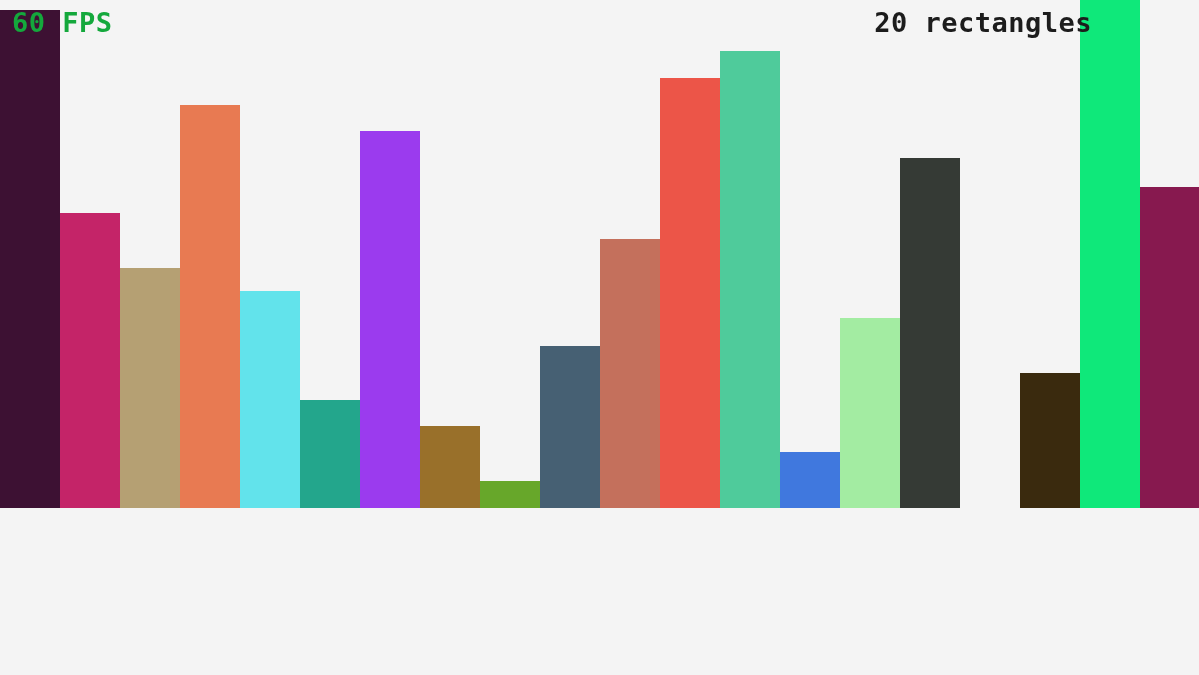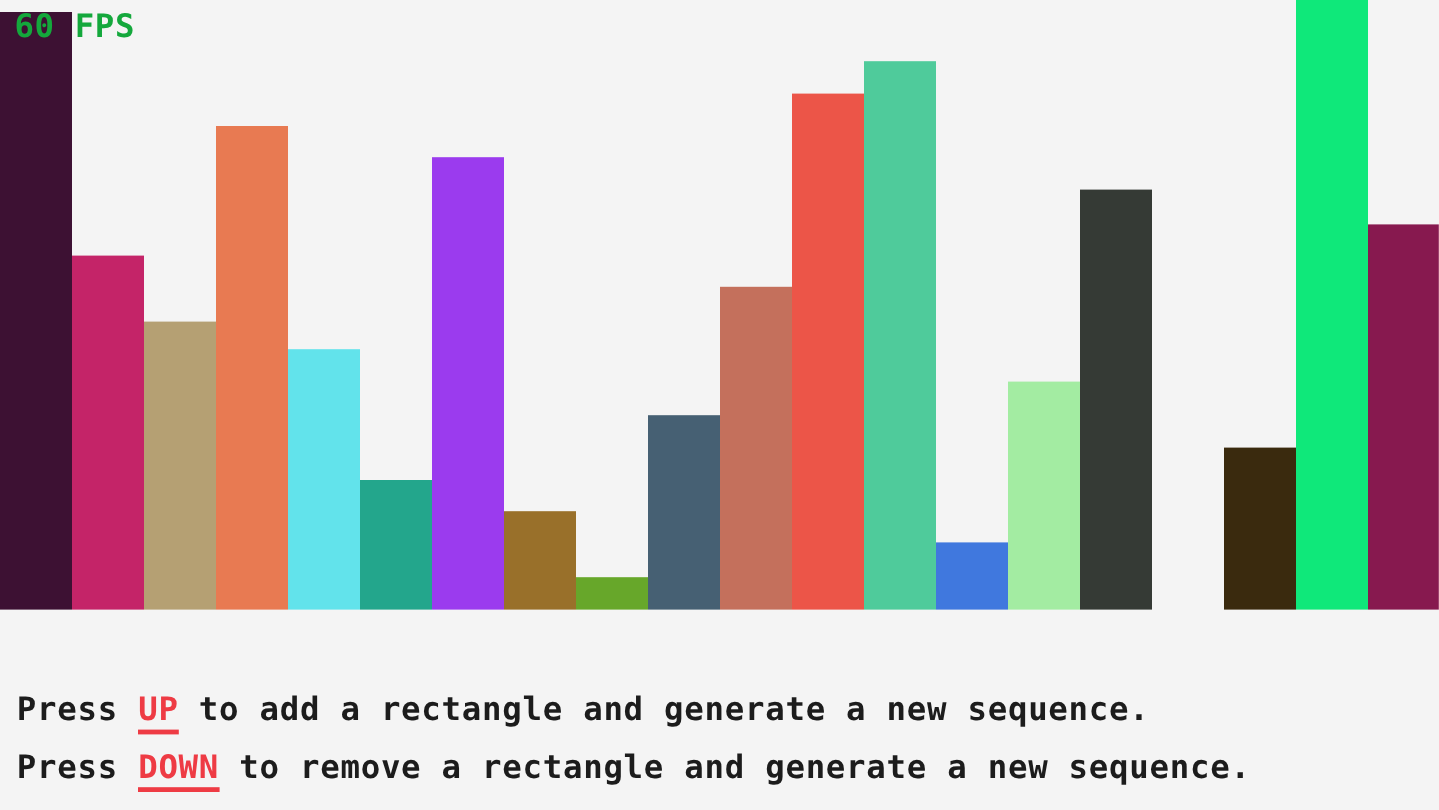--- a/index.html
+++ b/index.html
@@ -107,27 +107,22 @@
       <div class="bar" style="left: 780px; width: 60px; height: 56px; background: rgb(64, 120, 222);"></div>
       <div class="bar" style="left: 840px; width: 60px; height: 190px; background: rgb(163, 236, 162);"></div>
       <div class="bar" style="left: 900px; width: 60px; height: 350px; background: rgb(53, 58, 53);"></div>
       <div class="bar" style="left: 1020px; width: 60px; height: 135px; background: rgb(58, 42, 14);"></div>
       <div class="bar" style="left: 1080px; width: 60px; height: 508px; background: rgb(15, 232, 122);"></div>
       <div class="bar" style="left: 1140px; width: 60px; height: 321px; background: rgb(135, 25, 79);"></div>
     </div>
 
   <div class="hud" id="fps-counter">60 FPS</div>
 
+  <div class="hud" id="rect-count">20 rectangles</div>
 
   <div id="instructions">
 
 
-    <div class="instr-line l2">
-      <span>Press </span><span class="keycap">UP</span><span> to add a rectangle and generate a new sequence.</span>
-    </div>
 
-    <div class="instr-line l3">
-      <span>Press </span><span class="keycap">DOWN</span><span> to remove a rectangle and generate a new sequence.</span>
-    </div>
 
   </div>
 
 </div>
 
 </body></html>

